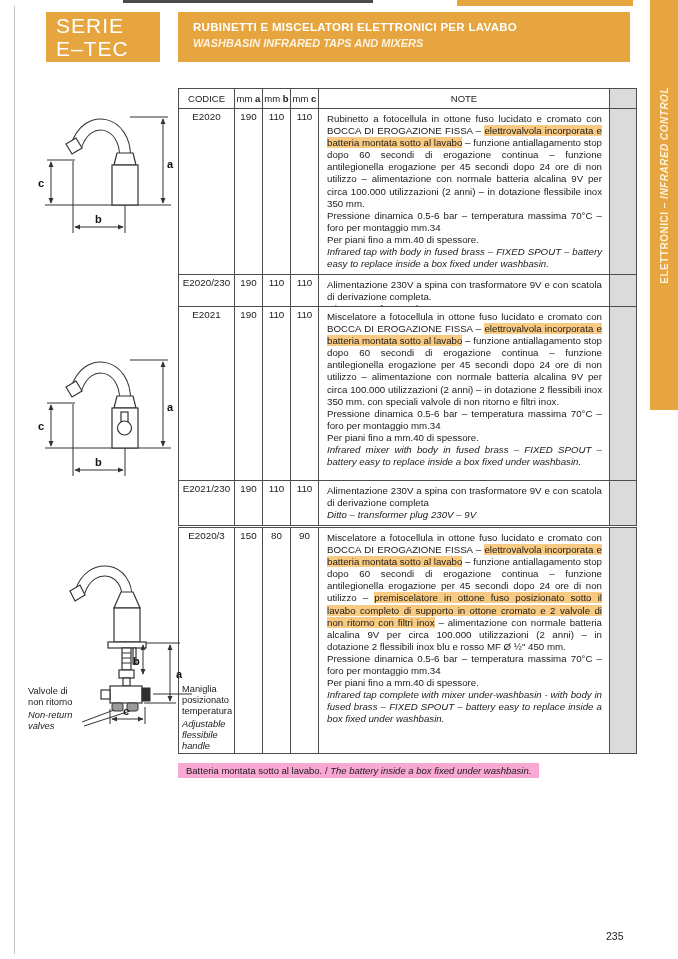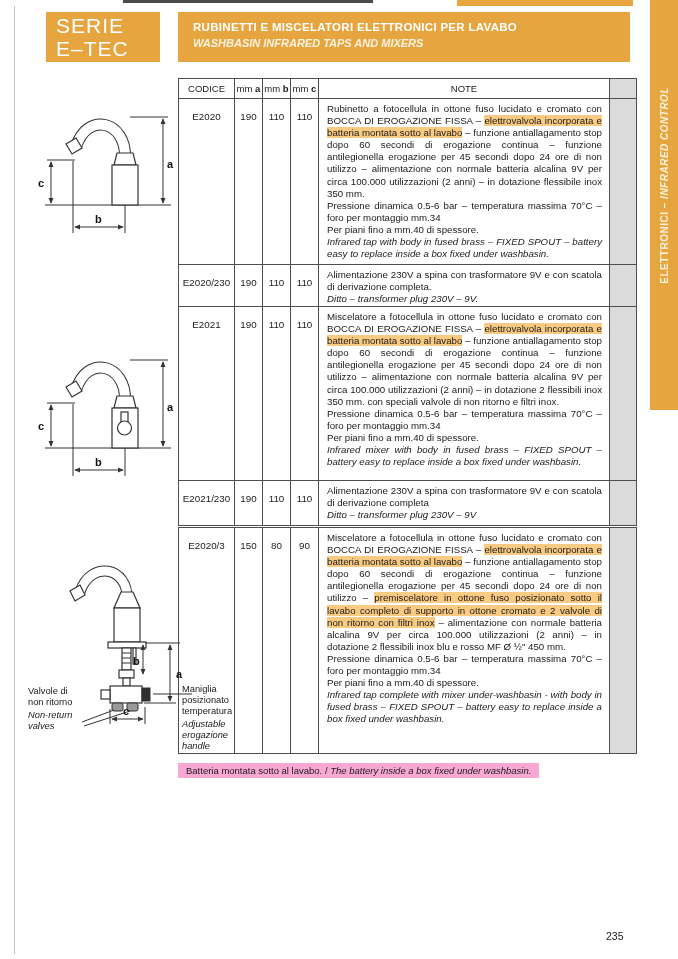--- a/index.html
+++ b/index.html
@@ -35,21 +35,21 @@
   }
   .side-tab-text .it{font-style:italic;}
   
   table.cat-table{
     position:absolute;border-collapse:collapse;table-layout:fixed;width:458px;
     font-size:9.7px;background:#fff;
   }
   .cat-table td,.cat-table th{border:1px solid #4d4d4d;vertical-align:top;box-sizing:border-box;padding:0;}
   col.w-code{width:56px;}col.w-dim{width:28px;}col.w-note{width:291px;}col.w-end{width:27px;}
   .cat-table th{height:20px;vertical-align:middle;text-align:center;font-weight:normal;font-size:9.5px;}
-  td.code,td.dim{text-align:center;padding-top:12px;font-size:9.8px;}
+  td.code,td.dim{text-align:center;padding-top:2px;font-size:9.8px;}
   td.note{padding:4px 7px 4px 8px;text-align:justify;line-height:12.1px;}
   td.end,th.end{background:#dbdbdb;}
   .note-par{margin:0;}
   .hl{background:#f9ca82;}
   .it{font-style:italic;}
   
   .footnote{position:absolute;left:178px;top:765px;font-size:9.5px;}
   .footnote .bar{background:#f9a8d4;padding:2px 8px;}
   .page-num{position:absolute;left:606px;top:930px;font-size:10.5px;color:#222;}
   
@@ -82,21 +82,21 @@
   </div>
   <div class="title-box">
     <div class="title-it">RUBINETTI E MISCELATORI ELETTRONICI PER LAVABO</div>
     <div class="title-en">WASHBASIN INFRARED TAPS AND MIXERS</div>
   </div>
 
   <div class="side-tab">
     <div class="side-tab-text"><span>ELETTRONICI – </span><span class="it">INFRARED CONTROL</span></div>
   </div>
 
-  <table class="cat-table" style="left:178px;top:78px;">
+  <table class="cat-table" style="left:178px;top:88px;">
     <colgroup>
         <col class="w-code">
         <col class="w-dim">
         <col class="w-dim">
         <col class="w-dim">
         <col class="w-note">
         <col class="w-end">
       </colgroup>
     <tbody>
         <tr>
@@ -290,21 +290,21 @@
     <div>Valvole di</div>
     <div>non ritorno</div>
     <div class="en">Non-return</div>
     <div class="en" style="margin-top:0;">valves</div>
   </div>
   <div class="diag-label" style="left:182px;top:684px;width:56px;">
     <div>Maniglia</div>
     <div>posizionato</div>
     <div>temperatura</div>
     <div class="en">Adjustable</div>
-    <div class="en" style="margin-top:0;">erogazione</div>
+    <div class="en" style="margin-top:0;">flessibile</div>
     <div class="en" style="margin-top:0;">handle</div>
   </div>
 
   <div class="footnote">
     <span class="bar"><span>Batteria montata sotto al lavabo. / </span><span class="it">The battery inside a box fixed under washbasin.</span></span>
   </div>
 
   <div class="page-num">235</div>
 
 </div>

